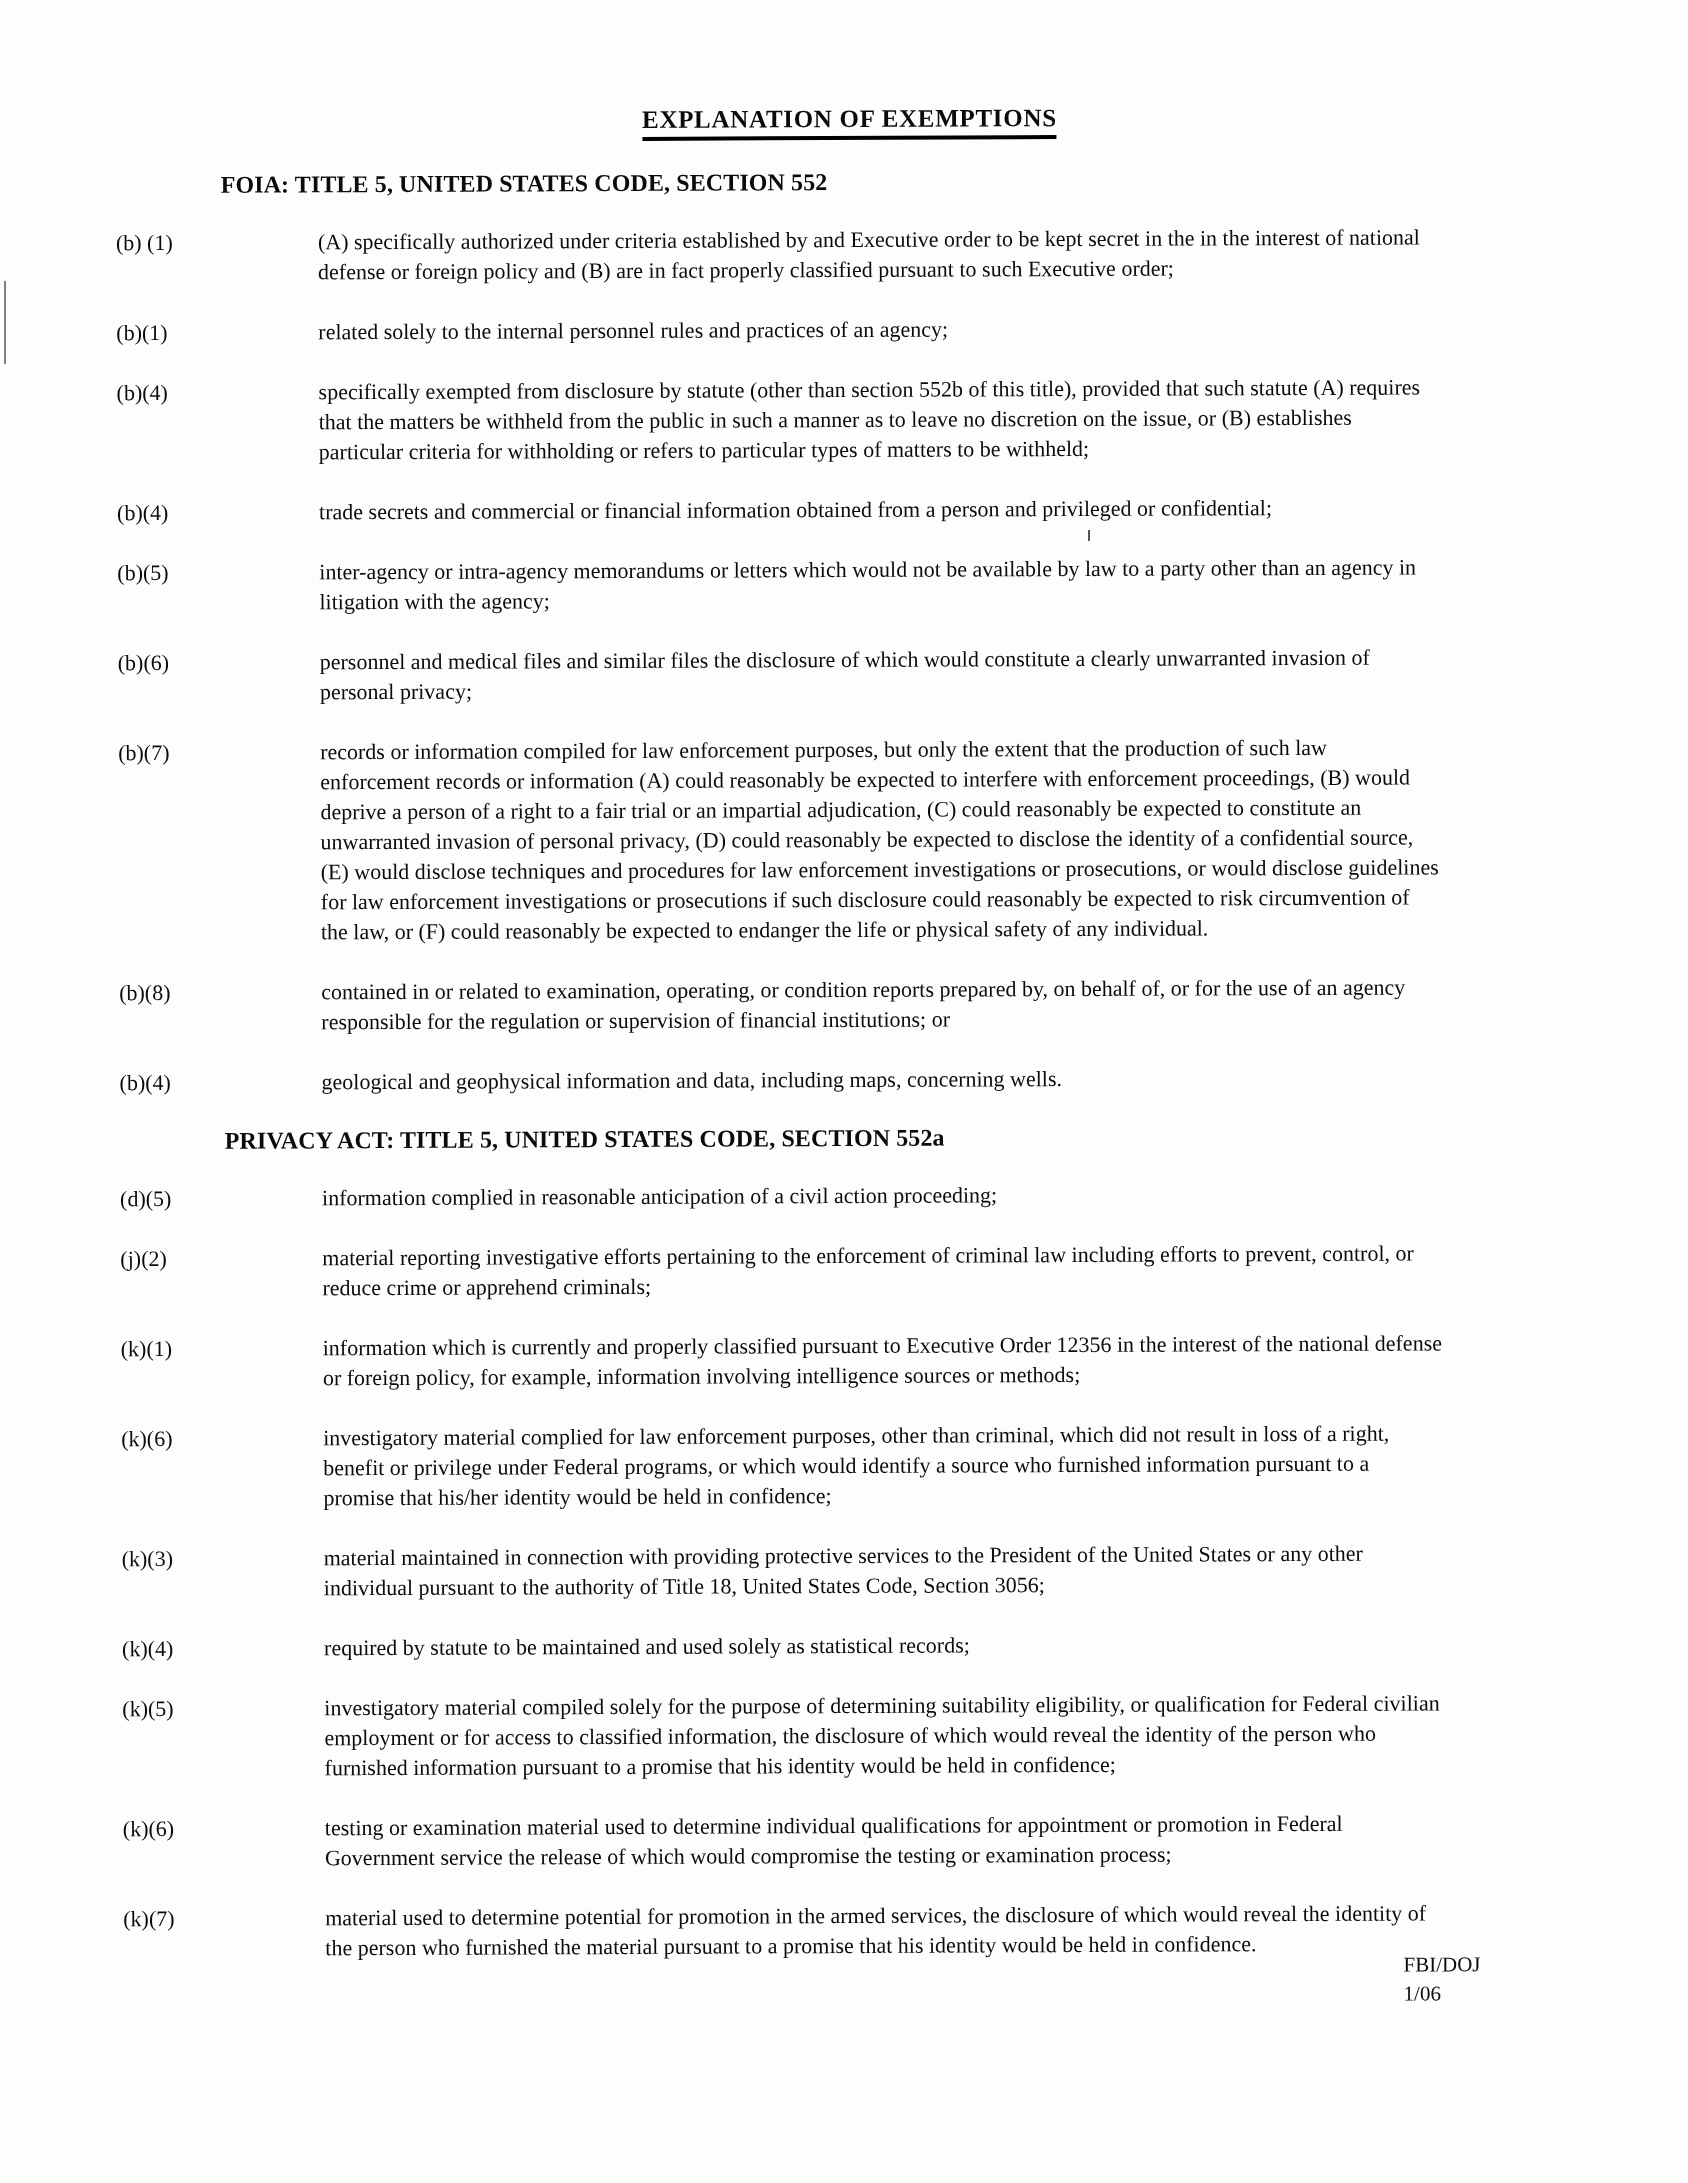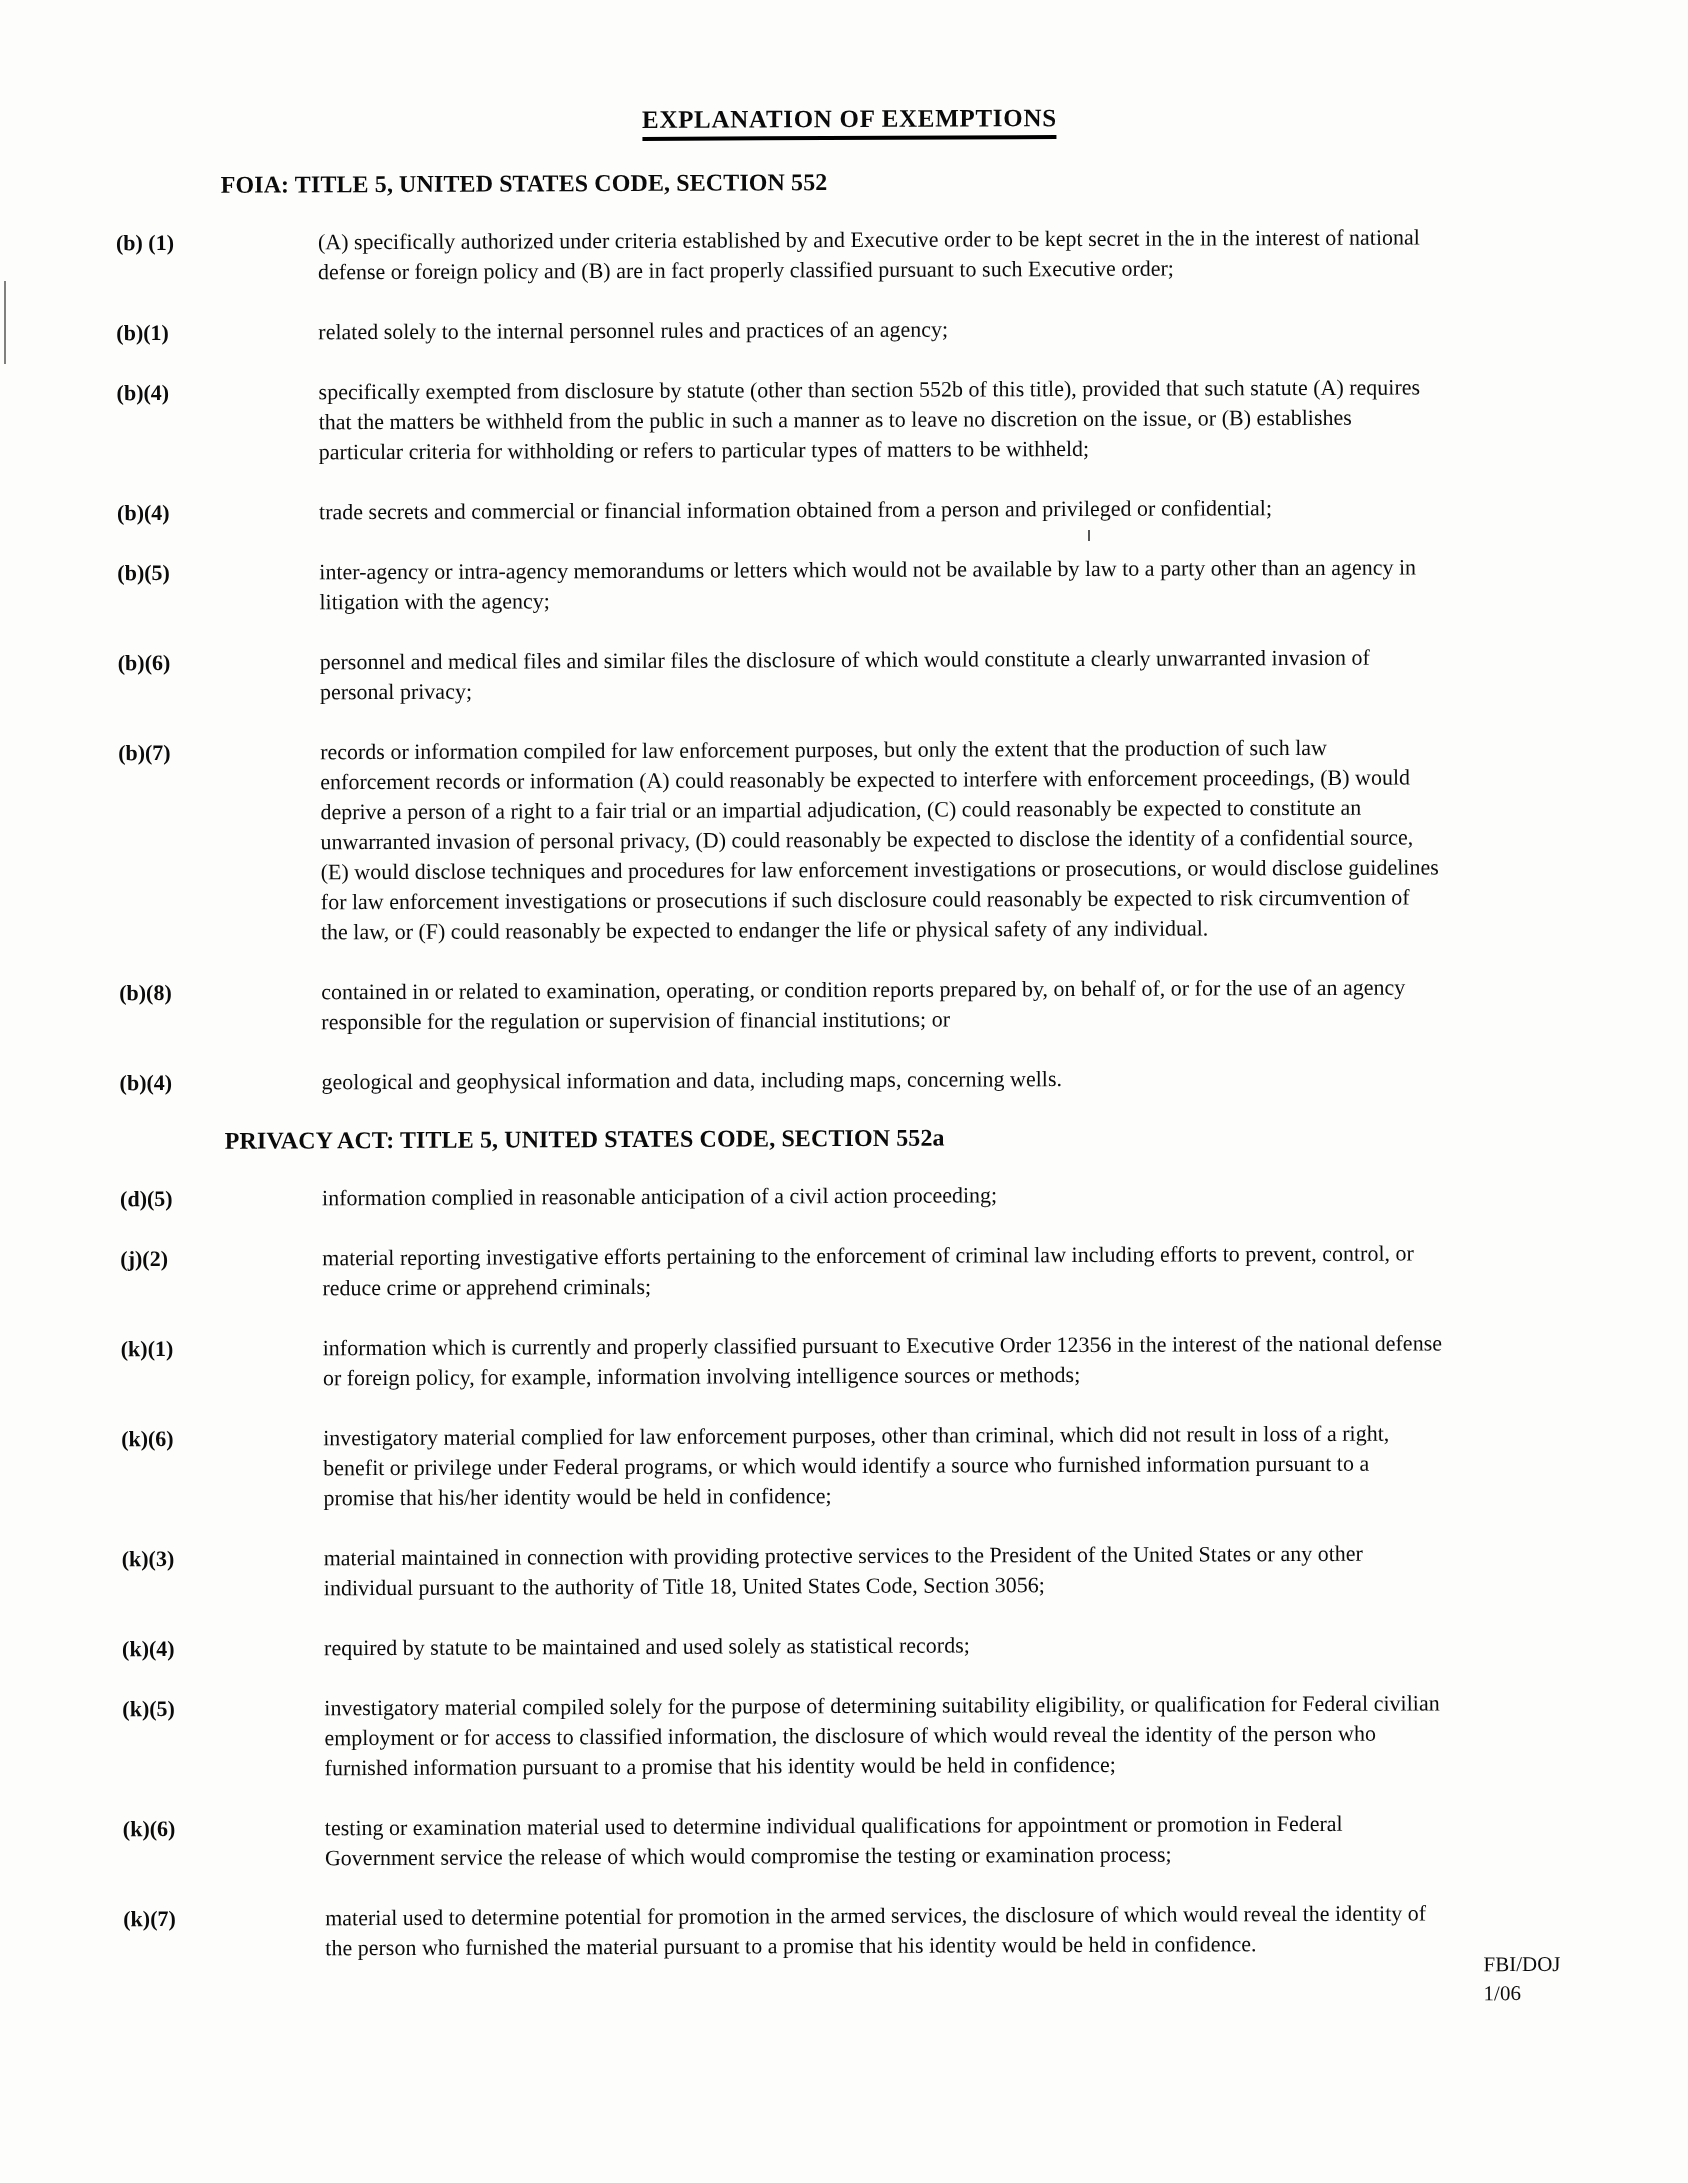--- a/index.html
+++ b/index.html
@@ -48,28 +48,27 @@
   .row {
     display: flex;
     align-items: flex-start;
     margin-bottom: 30px;
     font-size: 22px;
     line-height: 30px;
   }
   .row .label {
     flex: none;
     width: 202px;
-    font-weight: bold;
   }
   .row .text {
     white-space: pre;
   }
   .footer {
     position: absolute;
-    left: 1478px;
+    left: 1398px;
     top: 1953px;
     font-size: 21px;
     line-height: 29px;
   }
   
   .artifact-edge-line {
     position: absolute;
     left: 4px;
     top: 281px;
     width: 2px;

